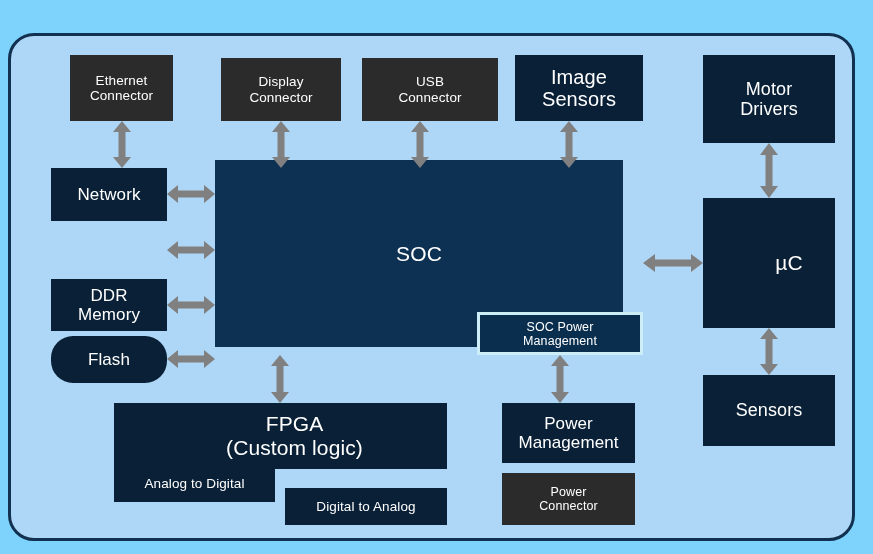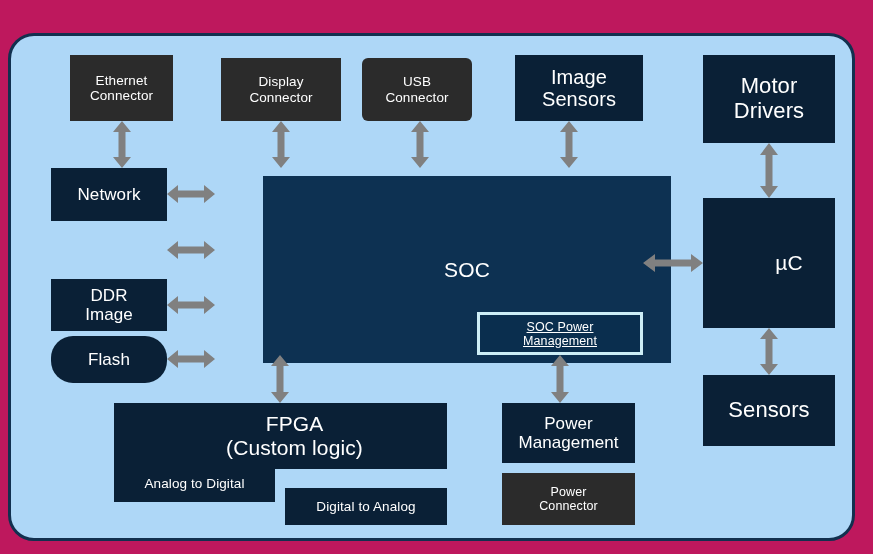--- a/index.html
+++ b/index.html
@@ -4,21 +4,21 @@
 <style>
   html, body {
     margin: 0;
     padding: 0;
     background: #ffffff;
   }
   #canvas {
     position: relative;
     width: 873px;
     height: 554px;
-    background: #be185d;
+    background: #7dd3fc;
     font-family: "Liberation Sans", sans-serif;
     overflow: hidden;
   }
   
   #board {
     position: absolute;
     left: 8px;
     top: 33px;
     width: 847px;
     height: 508px;
@@ -39,63 +39,62 @@
     line-height: 1.12;
     white-space: pre-line;
     letter-spacing: 0.1px;
   }
   .navy     { background: #0a2036; }
   .soc      { background: #0d3152; }
   .charcoal { background: #2b2b2b; }
   .outlined {
     background: #0a2e4e;
     border: 3px solid #cdeef7;
-    text-decoration: underline;
   }
 
   
   .arrow { position: absolute; }
   .arrow svg { display: block; }
   .fs12 { font-size: 12.5px; }
   .fs13 { font-size: 13.5px; }
   .fs14 { font-size: 17px; }
   .fs16 { font-size: 20px; }
-  .fs19 { font-size: 22px; }
+  .fs19 { font-size: 18px; }
   .fs21 { font-size: 21px; }
 </style>
 </head>
 <body>
 
 <div id="canvas">
   <div id="board">
 
     <div class="blk charcoal fs13" style="left:59px; top:19px; width:103px; height:66px;">Ethernet
 Connector</div>
 
     <div class="blk charcoal fs13" style="left:210px; top:22px; width:120px; height:63px;">Display
 Connector</div>
 
-    <div class="blk charcoal fs13" style="left:351px; top:22px; width:110px; height:63px;border-radius:6px;">USB
+    <div class="blk charcoal fs13" style="left:351px; top:22px; width:136px; height:63px;">USB
 Connector</div>
 
     <div class="blk navy fs16" style="left:504px; top:19px; width:128px; height:66px;">Image
 Sensors</div>
 
     <div class="blk navy fs19" style="left:692px; top:19px; width:132px; height:88px;">Motor
 Drivers</div>
 
     <div class="blk navy fs14" style="left:40px; top:132px; width:116px; height:53px;">Network</div>
 
 
     <div class="blk navy fs14" style="left:40px; top:243px; width:116px; height:52px;">DDR
-Image</div>
+Memory</div>
 
     <div class="blk navy fs14" style="left:40px; top:300px; width:116px; height:47px;border-radius:22px;">Flash</div>
 
-    <div class="blk soc fs21" style="left:204px; top:140px; width:408px; height:187px; align-items:center;margin-left:48px;">
+    <div class="blk soc fs21" style="left:204px; top:124px; width:408px; height:187px; align-items:center;">
       <span style="position:absolute; left:0; right:0; top:50%; transform:translateY(-50%);">SOC</span>
     </div>
 
     <div class="blk outlined fs12" style="left:466px; top:276px; width:166px; height:43px;">SOC Power
 Management</div>
 
     <div class="blk navy fs21" style="left:692px; top:162px; width:132px; height:130px;padding-left:40px;">µC</div>
 
     <div class="blk navy fs19" style="left:692px; top:339px; width:132px; height:71px;">Sensors</div>
 

